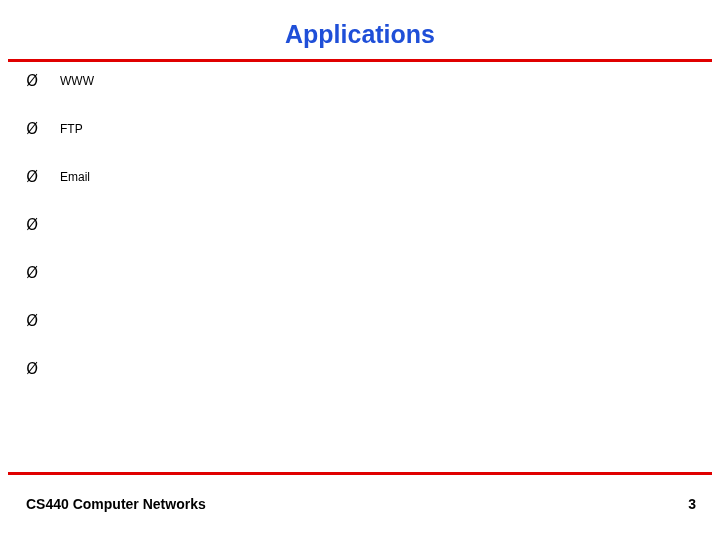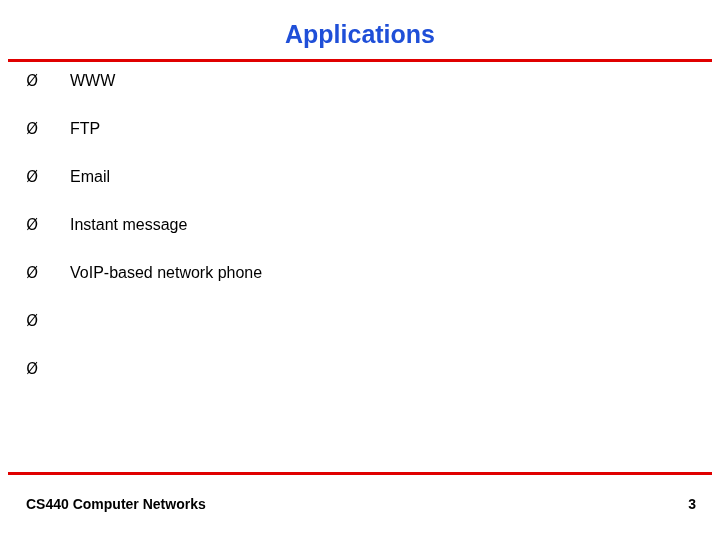--- a/index.html
+++ b/index.html
@@ -53,22 +53,22 @@
     width: 38px;
     flex: 0 0 38px;
     text-align: right;
     padding-right: 0px;
     font-family: "DejaVu Sans", sans-serif;
     font-size: 15px;
     color: #000000;
     line-height: 20px;
   }
   .bullet-text {
-    padding-left: 32px;
-    font-size: 16px;
+    padding-left: 22px;
+    font-size: 12px;
     color: #000000;
     line-height: 20px;
     white-space: nowrap;
   }
   .footer-rule {
     position: absolute;
     bottom: 65px;
     left: 8px;
     width: 704px;
     height: 3px;
@@ -113,26 +113,24 @@
       <span class="bullet-text">FTP</span>
     </div>
 
     <div class="bullet-row">
       <span class="bullet-marker">Ø</span>
       <span class="bullet-text">Email</span>
     </div>
 
     <div class="bullet-row">
       <span class="bullet-marker">Ø</span>
-      <span class="bullet-text">Instant message</span>
     </div>
 
     <div class="bullet-row">
       <span class="bullet-marker">Ø</span>
-      <span class="bullet-text">VoIP-based network phone</span>
     </div>
 
     <div class="bullet-row">
       <span class="bullet-marker">Ø</span>
     </div>
 
     <div class="bullet-row">
       <span class="bullet-marker">Ø</span>
     </div>
 

